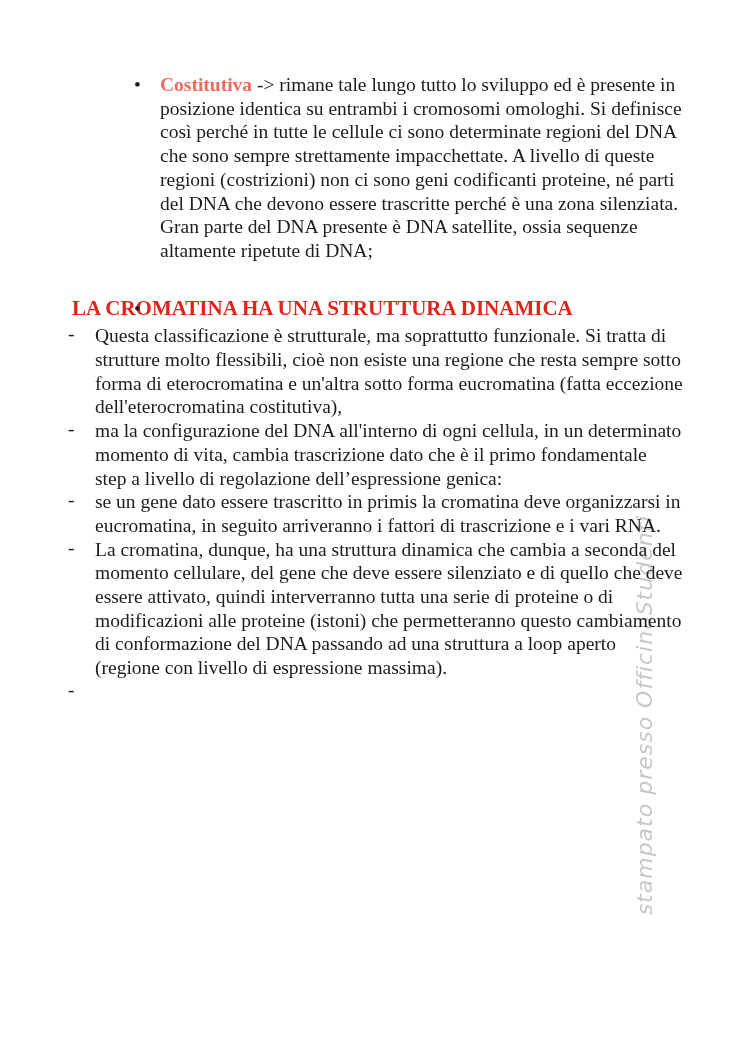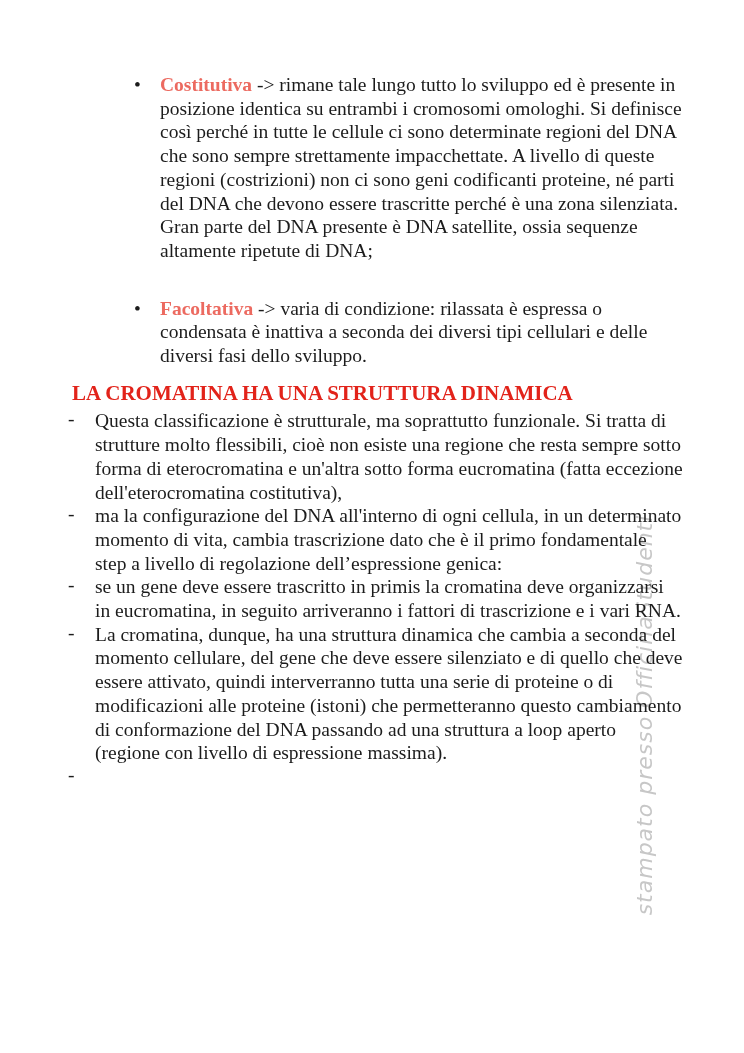--- a/index.html
+++ b/index.html
@@ -51,38 +51,37 @@
 <div class="content">
 
 
   <ul class="bullets">
     <li>
       <span class="marker">•</span>
       <span><span class="kw">Costitutiva</span><span> -&gt; </span><span class="b">rimane tale lungo tutto lo sviluppo</span><span> ed è presente in </span><span class="b">posizione identica su entrambi i cromoso</span><span>mi omologhi. Si definisce così perché in tutte le cellule ci sono determinate </span><span class="b">regioni del DNA</span><span> che sono sempre strettamente </span><span class="b">impacchettate</span><span>. A livello di queste regioni (costrizioni) </span><span class="b">non ci sono geni codificanti</span><span> proteine, né parti del DNA che devono essere trascritte perché è una </span><span class="b">zona silenziata.</span><span> Gran parte del DNA presente è </span><span class="b">DNA satellite,</span><span> ossia s</span><span class="b">equenze altamente ripetute di DNA;</span></span>
     </li>
     <li>
       <span class="marker">•</span>
-      <span><span class="kw">Facoltativa</span><span> -&gt; varia di condizione: </span><span class="b">rilassata è espressa</span><span> o </span><span class="b">condensata è inattiv</span><span>a a seconda dei diversi tipi cellulari e delle diversi fasi dello sviluppo.</span></span>
     </li>
   </ul>
 
   <h2 class="heading">LA CROMATINA HA UNA STRUTTURA DINAMICA</h2>
 
   <ul class="dash">
     <li>
       <span class="marker">-</span>
       <span><span>Questa classificazione è </span><span class="b">strutturale</span><span>, ma soprattutto </span><span class="b">funzionale</span><span>. Si tratta di </span><span class="b">strutture molto flessibil</span><span>i, cioè </span><span class="b">non esiste una regione</span><span> che resta </span><span class="b">sempre</span><span> sotto forma di </span><span class="b">eterocromatina</span><span> e un'altra sotto forma </span><span class="b">eucromatina</span><span> (fatta </span><span class="b">eccezione dell'eterocromatina costitutiva</span><span>),</span></span>
     </li>
     <li>
       <span class="marker">-</span>
       <span><span>ma la </span><span class="b">configurazione</span><span> del </span><span class="b">DNA</span><span> all'interno di ogni cellula, in un determinato momento di vita, </span><span class="b">cambia trascrizione</span><span> dato che è il primo fondamentale step a livello di regolazione dell’espressione genica:</span></span>
     </li>
     <li>
       <span class="marker">-</span>
-      <span><span>se un gene deve essere </span><span class="b">trascritto</span><span> in primis la cromatina deve organizzarsi in </span><span class="b">eucromatina</span><span>, in seguito arriveranno i fattori di trascrizione e i vari RNA.</span></span>
+      <span><span>se un gene dato essere </span><span class="b">trascritto</span><span> in primis la cromatina deve organizzarsi in </span><span class="b">eucromatina</span><span>, in seguito arriveranno i fattori di trascrizione e i vari RNA.</span></span>
     </li>
     <li>
       <span class="marker">-</span>
       <span><span>La cromatina, dunque, ha una struttura dinamica che c</span><span class="b">ambia a seconda del momento cellulare</span><span>, del </span><span class="b">gene</span><span> che deve essere </span><span class="b">silenziato</span><span> e di quello che deve essere </span><span class="b">attivato</span><span>, quindi interverranno tutta una serie di </span><span class="b">proteine o di modificazioni</span><span> alle proteine (</span><span class="b">istoni</span><span>) che permetteranno questo </span><span class="b">cambiamento di conformazione del DNA</span><span> passando ad una </span><span class="b">struttura a loop aperto</span><span> (regione con livello di </span><span class="b">espressione massim</span><span>a).</span></span>
     </li>
     <li>
       <span class="marker">-</span>
     </li>
   </ul>
 

